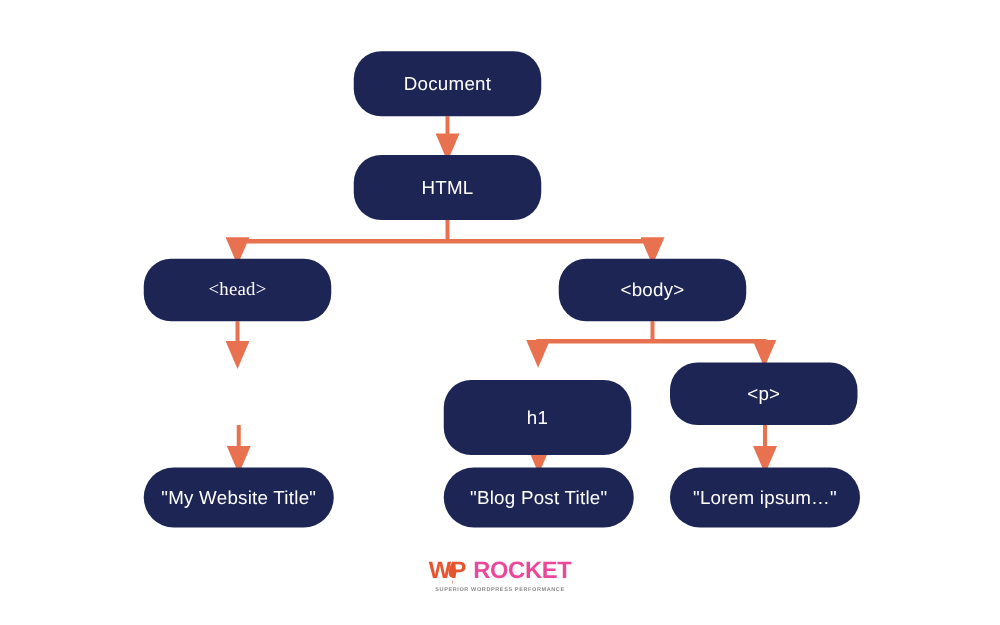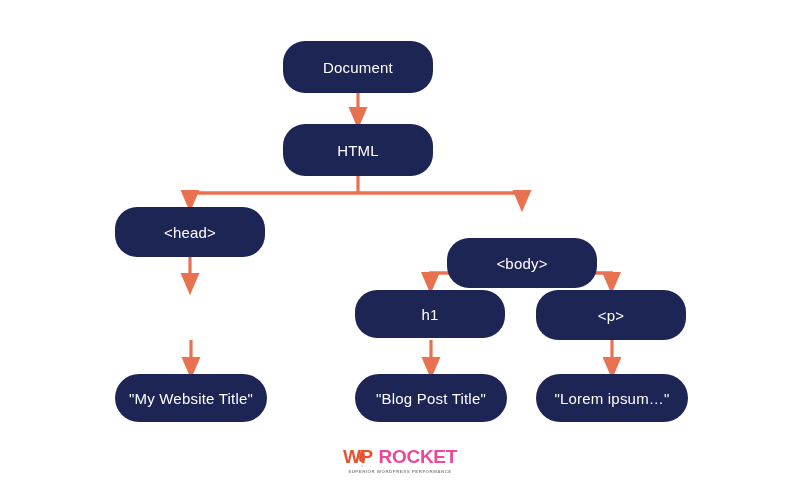--- a/index.html
+++ b/index.html
@@ -43,25 +43,25 @@
     box-sizing: border-box;
     z-index: 2;
   }
   .node.leaf {
     border-radius: 24px;
   }
   
   #node-document { left: 283px; top: 41px;  width: 150px; height: 52px; }
   #node-html     { left: 283px; top: 124px; width: 150px; height: 52px; }
   
-  #node-head     { left: 115px; top: 207px; width: 150px; height: 50px; }
-  #node-body     { left: 447px; top: 207px; width: 150px; height: 50px; margin-top: 31px; }
+  #node-head     { left: 115px; top: 207px; width: 150px; height: 50px; font-family: Liberation Serif, serif; }
+  #node-body     { left: 447px; top: 207px; width: 150px; height: 50px; }
   
   #node-title    { left: 118px; top: 290px; width: 150px; height: 50px; }
-  #node-h1       { left: 355px; top: 290px; width: 150px; height: 48px; }
+  #node-h1       { left: 355px; top: 304px; width: 150px; height: 60px; }
   #node-p        { left: 536px; top: 290px; width: 150px; height: 50px; }
   
   #node-title-text { left: 115px; top: 374px; width: 152px; height: 48px; }
   #node-h1-text    { left: 355px; top: 374px; width: 152px; height: 48px; }
   #node-p-text     { left: 536px; top: 374px; width: 152px; height: 48px; }
 
   
   #logo {
     position: absolute;
     left: 0;

